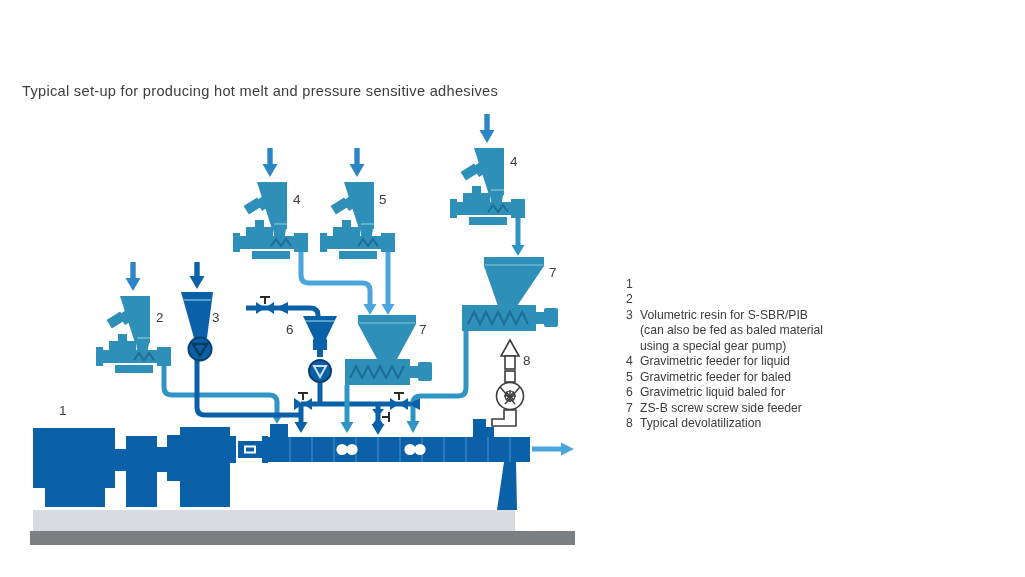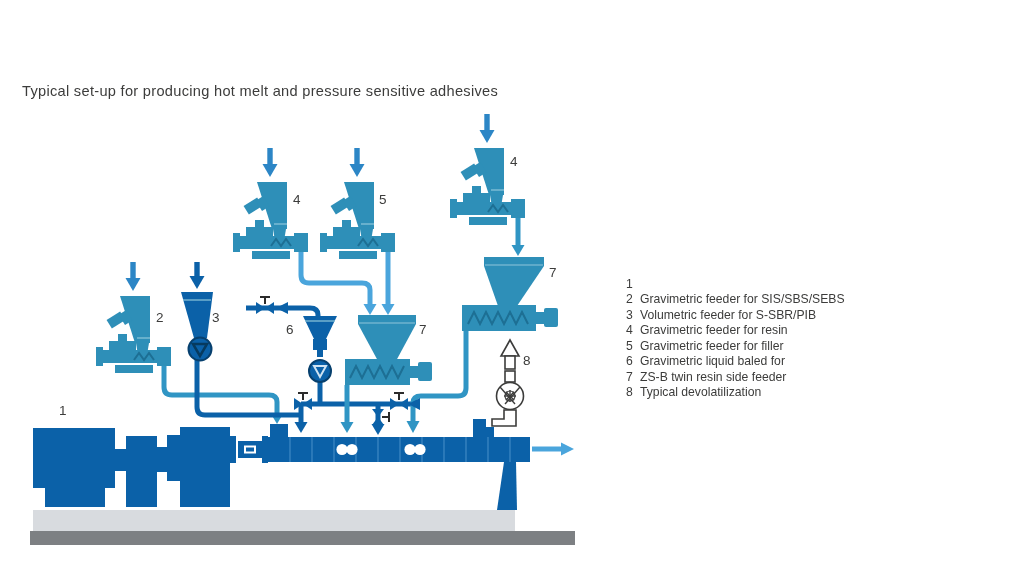--- a/index.html
+++ b/index.html
@@ -31,41 +31,48 @@
 <div id="stage">
 
   <div id="title">Typical set-up for producing hot melt and pressure sensitive adhesives</div>
 
   <div id="legend">
     <div class="lrow">
         <span class="lnum">1</span>
       </div>
     <div class="lrow">
         <span class="lnum">2</span>
-        <span class="ltext">Gravimetric feeder for SIS/SBS/SEBS</span>
       </div>
     <div class="lrow">
         <span class="lnum">3</span>
-        <span class="ltext">Volumetric feeder for S-SBR/PIB</span>
+        <span class="ltext">Volumetric resin for S-SBR/PIB</span>
+      </div>
+    <div class="lrow">
+        <span class="lnum"></span>
+        <span class="ltext">(can also be fed as baled material</span>
+      </div>
+    <div class="lrow">
+        <span class="lnum"></span>
+        <span class="ltext">using a special gear pump)</span>
       </div>
     <div class="lrow">
         <span class="lnum">4</span>
-        <span class="ltext">Gravimetric feeder for resin</span>
+        <span class="ltext">Gravimetric feeder for liquid</span>
       </div>
     <div class="lrow">
         <span class="lnum">5</span>
-        <span class="ltext">Gravimetric feeder for filler</span>
+        <span class="ltext">Gravimetric feeder for baled</span>
       </div>
     <div class="lrow">
         <span class="lnum">6</span>
         <span class="ltext">Gravimetric liquid baled for</span>
       </div>
     <div class="lrow">
         <span class="lnum">7</span>
-        <span class="ltext">ZS-B twin resin side feeder</span>
+        <span class="ltext">ZS-B screw screw side feeder</span>
       </div>
     <div class="lrow">
         <span class="lnum">8</span>
         <span class="ltext">Typical devolatilization</span>
       </div>
   </div>
 
   <svg width="1025" height="577" viewBox="0 0 1025 577">
     <defs>
 

